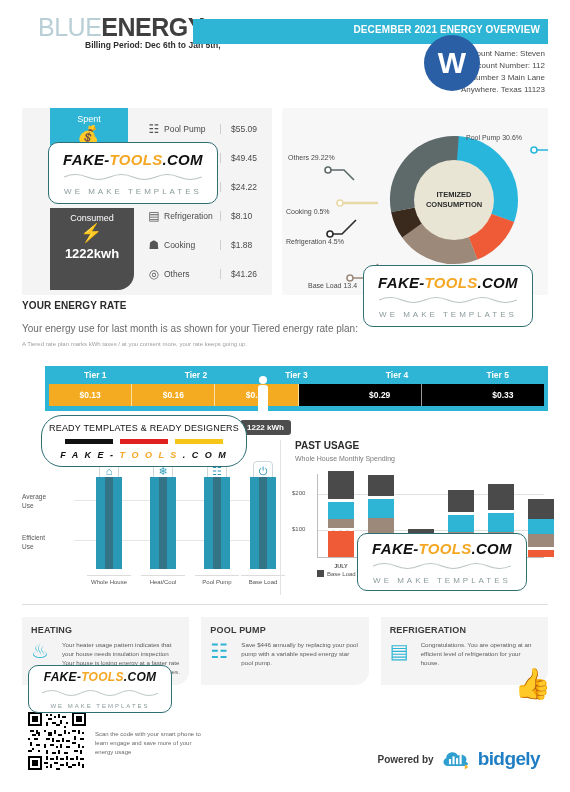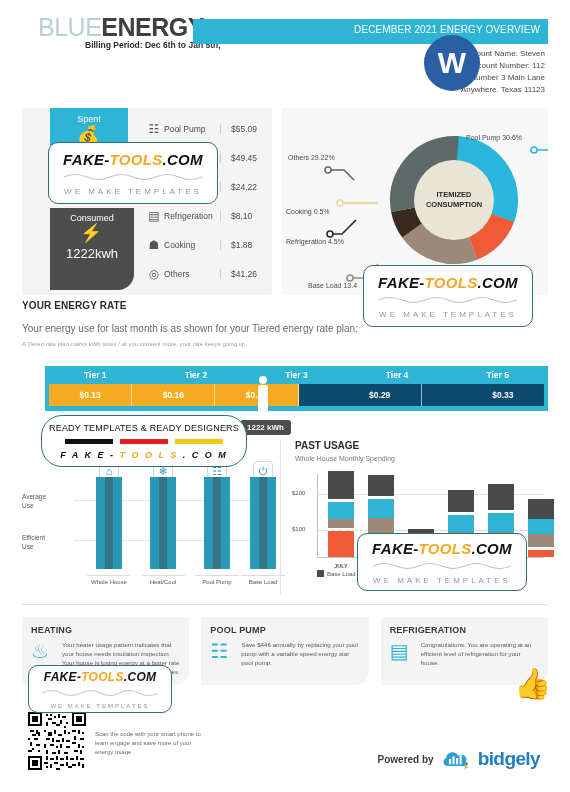--- a/index.html
+++ b/index.html
@@ -13,41 +13,41 @@
   }
   .page { position: relative; width: 570px; height: 792px; background:#fff; }
 
   
   .header { position: relative; height: 105px; }
   .brand { position: absolute; left: 38px; top: 13px; font-size: 25px; letter-spacing: -0.5px; }
   .brand .b1 { color: #b9cfd6; font-weight: 400; }
   .brand .b2 { color: #3f3f3f; font-weight: 700; }
   .billing { position: absolute; left: 45px; top: 40px; font-size: 8.5px; font-weight: 700; color:#2f2f2f;padding-left:40px; }
   .hdr-bar { position:absolute; left:193px; top:19px; right:22px; height:25px; background:#2eb4d4; }
-  .hdr-title { position:absolute; right:30px; top:24px; font-size:10px; font-weight:400; color:#ffffff; letter-spacing:0.1px; }
+  .hdr-title { position:absolute; right:30px; top:24px; font-size:10px; font-weight:700; color:#ffffff; letter-spacing:0.1px; }
   .acct { position:absolute; right:25px; top:48px; text-align:right; font-size:8px; line-height:12px; color:#4a4a4a; }
 
   
   .badge { position:absolute; border-radius:50%; display:flex; align-items:center; justify-content:center;
            font-weight:700; color:#fff; }
   .badge-w { width:56px; height:56px; background:#2b5fa5; right:90px; top:35px; font-size:30px; }
   .badge-pdf { width:54px; height:54px; background:#d81f26; right:40px; top:38px; font-size:18px; }
 
   
   .top-row { position:absolute; left:22px; top:108px; right:22px; height:187px; display:flex; gap:10px; }
   .panel-left { width:250px; position:relative; background:#f4f4f4; border-radius:2px; }
   .panel-right { flex:1; background:#f7f7f7; border-radius:2px; position:relative; }
 
   .tab-spent { position:absolute; left:28px; top:0px; width:78px; height:72px;
      background:#2eb4d4; border-radius:0 0 14px 0; color:#fff; text-align:center; }
   .tab-spent .lbl { font-size:9px; margin-top:6px; }
   .tab-consumed { position:absolute; left:28px; top:100px; width:84px; height:82px;
      background:#4d4d4d; border-radius:0 0 16px 0; color:#fff; text-align:center; }
   .tab-consumed .lbl { font-size:9px; margin-top:5px; }
-  .tab-consumed .kwh { font-size:13px; font-weight:400; margin-top:3px; }
+  .tab-consumed .kwh { font-size:13px; font-weight:700; margin-top:3px; }
   .bolt { font-size:18px; line-height:20px; }
   .bag { font-size:18px; line-height:22px; }
 
   .list { position:absolute; left:122px; top:6px; right:4px; }
   .list-row { display:flex; align-items:center; height:29px; font-size:8.5px; color:#4a4a4a; }
   .list-row .ic { width:20px; text-align:center; font-size:12px; color:#555; }
   .list-row .nm { flex:1; }
   .list-row .amt { width:48px; text-align:left; padding-left:10px; border-left:1px solid #cfcfcf; }
 
   
@@ -65,21 +65,21 @@
   .rate-note { font-size:6px; color:#a0a0a0; margin-top:7px; }
 
   .tier-bar { position:absolute; left:45px; top:366px; right:22px; height:45px; background:#2eb4d4; }
   .tier-heads { display:flex; height:18px; }
   .tier-heads div { flex:1; text-align:center; color:#fff; font-size:8.5px; font-weight:700; line-height:18px; }
   .tier-vals { display:flex; height:22px; margin:0 4px; }
   .tier-vals div { flex:1; text-align:center; font-size:8.5px; font-weight:700; line-height:22px; color:#fff;
      border-right:1px solid rgba(255,255,255,.6); }
   .tier-vals div:last-child { border-right:none; }
   .t-amber { background:#f5ab21; color:#ffffff !important; }
-  .t-dark { background:#0c4a6e;padding-left:40px; }
+  .t-dark { background:#000000;padding-left:40px; }
 
   .marker { position:absolute; left:255px; top:376px; width:16px; text-align:center; z-index:6; }
   .marker .head { width:8px;height:8px;border-radius:50%;background:#fff;margin:0 auto; }
   .marker .body { width:10px;height:26px;background:#fff;margin:1px auto 0;border-radius:3px 3px 0 0; }
   .kwh-tag { position:absolute; left:240px; top:420px; background:#4d4d4d; color:#fff; font-size:8px;
      font-weight:700; padding:3px 7px; border-radius:3px; z-index:6; }
 
   
   .mid { position:absolute; left:22px; top:440px; right:22px; height:155px; display:flex; }
   .mid-left { width:258px; position:relative; }

